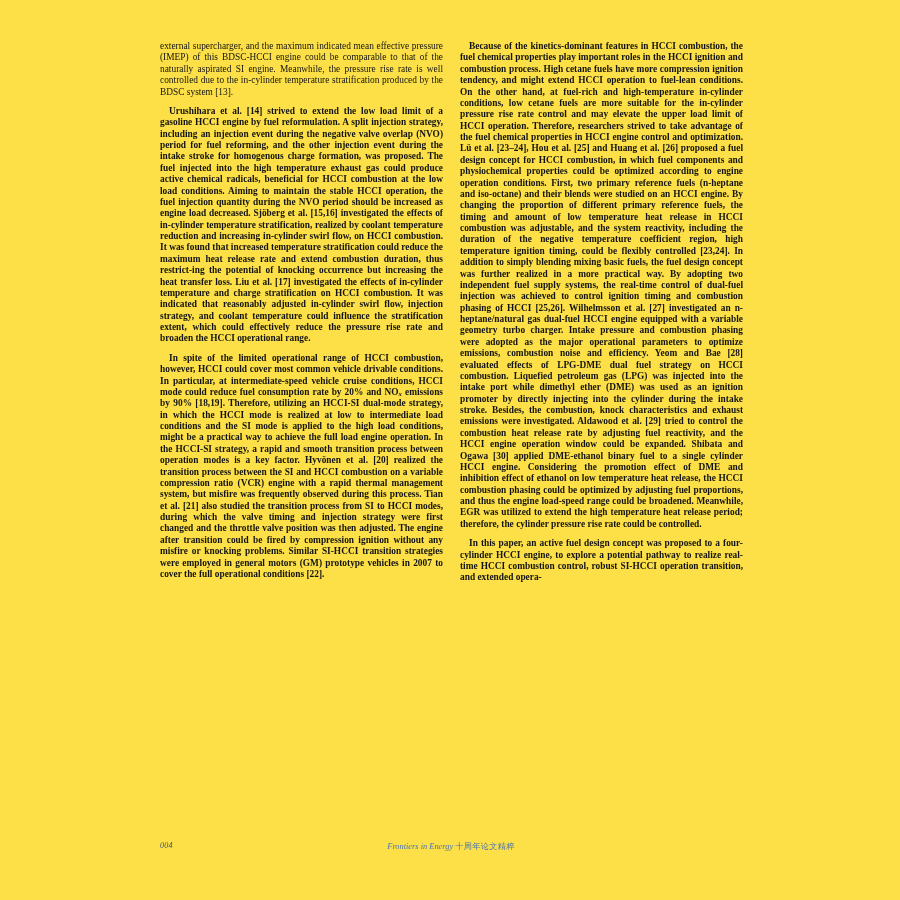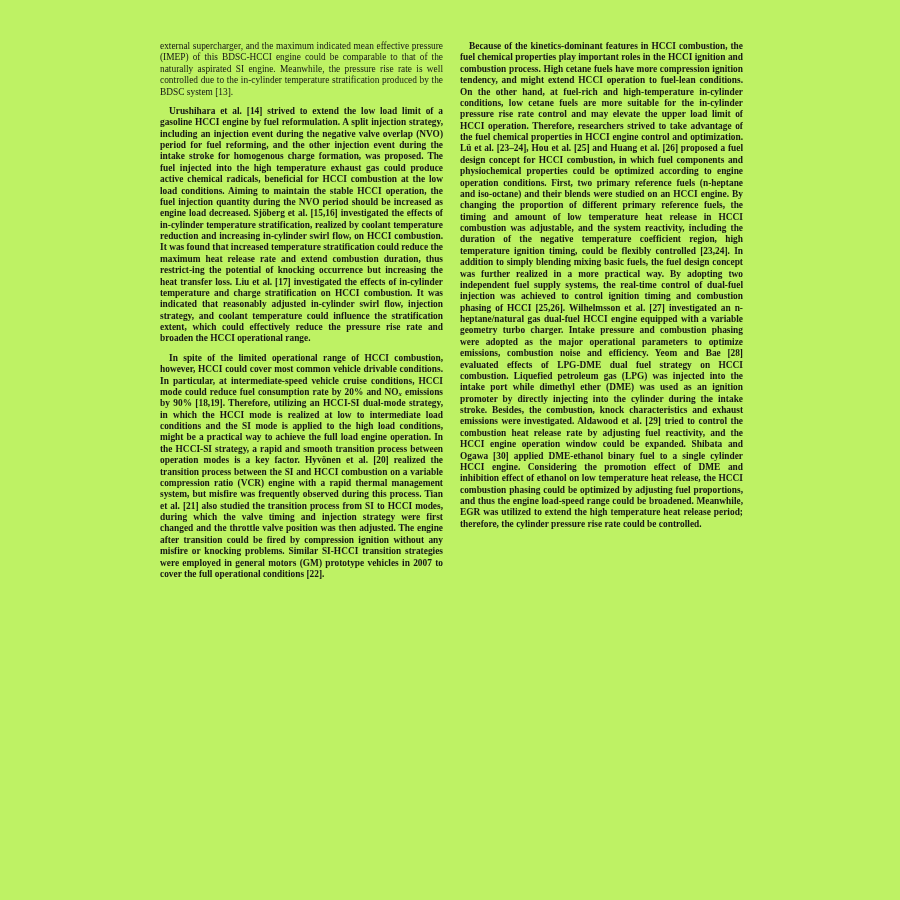--- a/index.html
+++ b/index.html
@@ -14,21 +14,21 @@
     overflow: hidden;
     font-family: "Liberation Serif", "DejaVu Serif", serif;
     color: #111111;
     -webkit-font-smoothing: antialiased;
   }
 
   .page {
     position: relative;
     width: 900px;
     height: 900px;
-    background: #bef264;
+    background: #fde047;
   }
 
   
   .columns {
     position: absolute;
     left: 160px;
     top: 41px;
     width: 582px;
     height: 760px;
     display: flex;
@@ -111,18 +111,23 @@
   <div class="columns">
 
     <div class="column">
       <p class="para">external supercharger, and the maximum indicated mean effective pressure (IMEP) of this BDSC-HCCI engine could be comparable to that of the naturally aspirated SI engine. Meanwhile, the pressure rise rate is well controlled due to the in-cylinder temperature stratification produced by the BDSC system [13].</p>
       <p class="para indent">Urushihara et al. [14] strived to extend the low load limit of a gasoline HCCI engine by fuel reformulation. A split injection strategy, including an injection event during the negative valve overlap (NVO) period for fuel reforming, and the other injection event during the intake stroke for homogenous charge formation, was proposed. The fuel injected into the high temperature exhaust gas could produce active chemical radicals, beneficial for HCCI combustion at the low load conditions. Aiming to maintain the stable HCCI operation, the fuel injection quantity during the NVO period should be increased as engine load decreased. Sjöberg et al. [15,16] investigated the effects of in-cylinder temperature stratification, realized by coolant temperature reduction and increasing in-cylinder swirl flow, on HCCI combustion. It was found that increased temperature stratification could reduce the maximum heat release rate and extend combustion duration, thus restrict-ing the potential of knocking occurrence but increasing the heat transfer loss. Liu et al. [17] investigated the effects of in-cylinder temperature and charge stratification on HCCI combustion. It was indicated that reasonably adjusted in-cylinder swirl flow, injection strategy, and coolant temperature could influence the stratification extent, which could effectively reduce the pressure rise rate and broaden the HCCI operational range.</p>
       <p class="para indent"><span>In spite of the limited operational range of HCCI combustion, however, HCCI could cover most common vehicle drivable conditions. In particular, at intermediate-speed vehicle cruise conditions, HCCI mode could reduce fuel consumption rate by 20% and NO</span><sub>x</sub><span> emissions by 90% [18,19]. Therefore, utilizing an HCCI-SI dual-mode strategy, in which the HCCI mode is realized at low to intermediate load conditions and the SI mode is applied to the high load conditions, might be a practical way to achieve the full load engine operation. In the HCCI-SI strategy, a rapid and smooth transition process between operation modes is a key factor. Hyvönen et al. [20] realized the transition process between the SI and HCCI combustion on a variable compression ratio (VCR) engine with a rapid thermal management system, but misfire was frequently observed during this process. Tian et al. [21] also studied the transition process from SI to HCCI modes, during which the valve timing and injection strategy were first changed and the throttle valve position was then adjusted. The engine after transition could be fired by compression ignition without any misfire or knocking problems. Similar SI-HCCI transition strategies were employed in general motors (GM) prototype vehicles in 2007 to cover the full operational conditions [22].</span></p>
     </div>
 
     <div class="column">
       <p class="para indent">Because of the kinetics-dominant features in HCCI combustion, the fuel chemical properties play important roles in the HCCI ignition and combustion process. High cetane fuels have more compression ignition tendency, and might extend HCCI operation to fuel-lean conditions. On the other hand, at fuel-rich and high-temperature in-cylinder conditions, low cetane fuels are more suitable for the in-cylinder pressure rise rate control and may elevate the upper load limit of HCCI operation. Therefore, researchers strived to take advantage of the fuel chemical properties in HCCI engine control and optimization. Lü et al. [23–24], Hou et al. [25] and Huang et al. [26] proposed a fuel design concept for HCCI combustion, in which fuel components and physiochemical properties could be optimized according to engine operation conditions. First, two primary reference fuels (n-heptane and iso-octane) and their blends were studied on an HCCI engine. By changing the proportion of different primary reference fuels, the timing and amount of low temperature heat release in HCCI combustion was adjustable, and the system reactivity, including the duration of the negative temperature coefficient region, high temperature ignition timing, could be flexibly controlled [23,24]. In addition to simply blending mixing basic fuels, the fuel design concept was further realized in a more practical way. By adopting two independent fuel supply systems, the real-time control of dual-fuel injection was achieved to control ignition timing and combustion phasing of HCCI [25,26]. Wilhelmsson et al. [27] investigated an n-heptane/natural gas dual-fuel HCCI engine equipped with a variable geometry turbo charger. Intake pressure and combustion phasing were adopted as the major operational parameters to optimize emissions, combustion noise and efficiency. Yeom and Bae [28] evaluated effects of LPG-DME dual fuel strategy on HCCI combustion. Liquefied petroleum gas (LPG) was injected into the intake port while dimethyl ether (DME) was used as an ignition promoter by directly injecting into the cylinder during the intake stroke. Besides, the combustion, knock characteristics and exhaust emissions were investigated. Aldawood et al. [29] tried to control the combustion heat release rate by adjusting fuel reactivity, and the HCCI engine operation window could be expanded. Shibata and Ogawa [30] applied DME-ethanol binary fuel to a single cylinder HCCI engine. Considering the promotion effect of DME and inhibition effect of ethanol on low temperature heat release, the HCCI combustion phasing could be optimized by adjusting fuel proportions, and thus the engine load-speed range could be broadened. Meanwhile, EGR was utilized to extend the high temperature heat release period; therefore, the cylinder pressure rise rate could be controlled.</p>
+      <p class="para indent">In this paper, an active fuel design concept was proposed to a four-cylinder HCCI engine, to explore a potential pathway to realize real-time HCCI combustion control, robust SI-HCCI operation transition, and extended opera-</p>
     </div>
 
   </div>
 
+  <div class="footer">
+    <span class="folio">004</span>
+    <div class="running-head"><span class="latin">Frontiers in Energy</span> <span class="cjk">十周年论文精粹</span></div>
+  </div>
 
 </div>
 
 </body></html>

